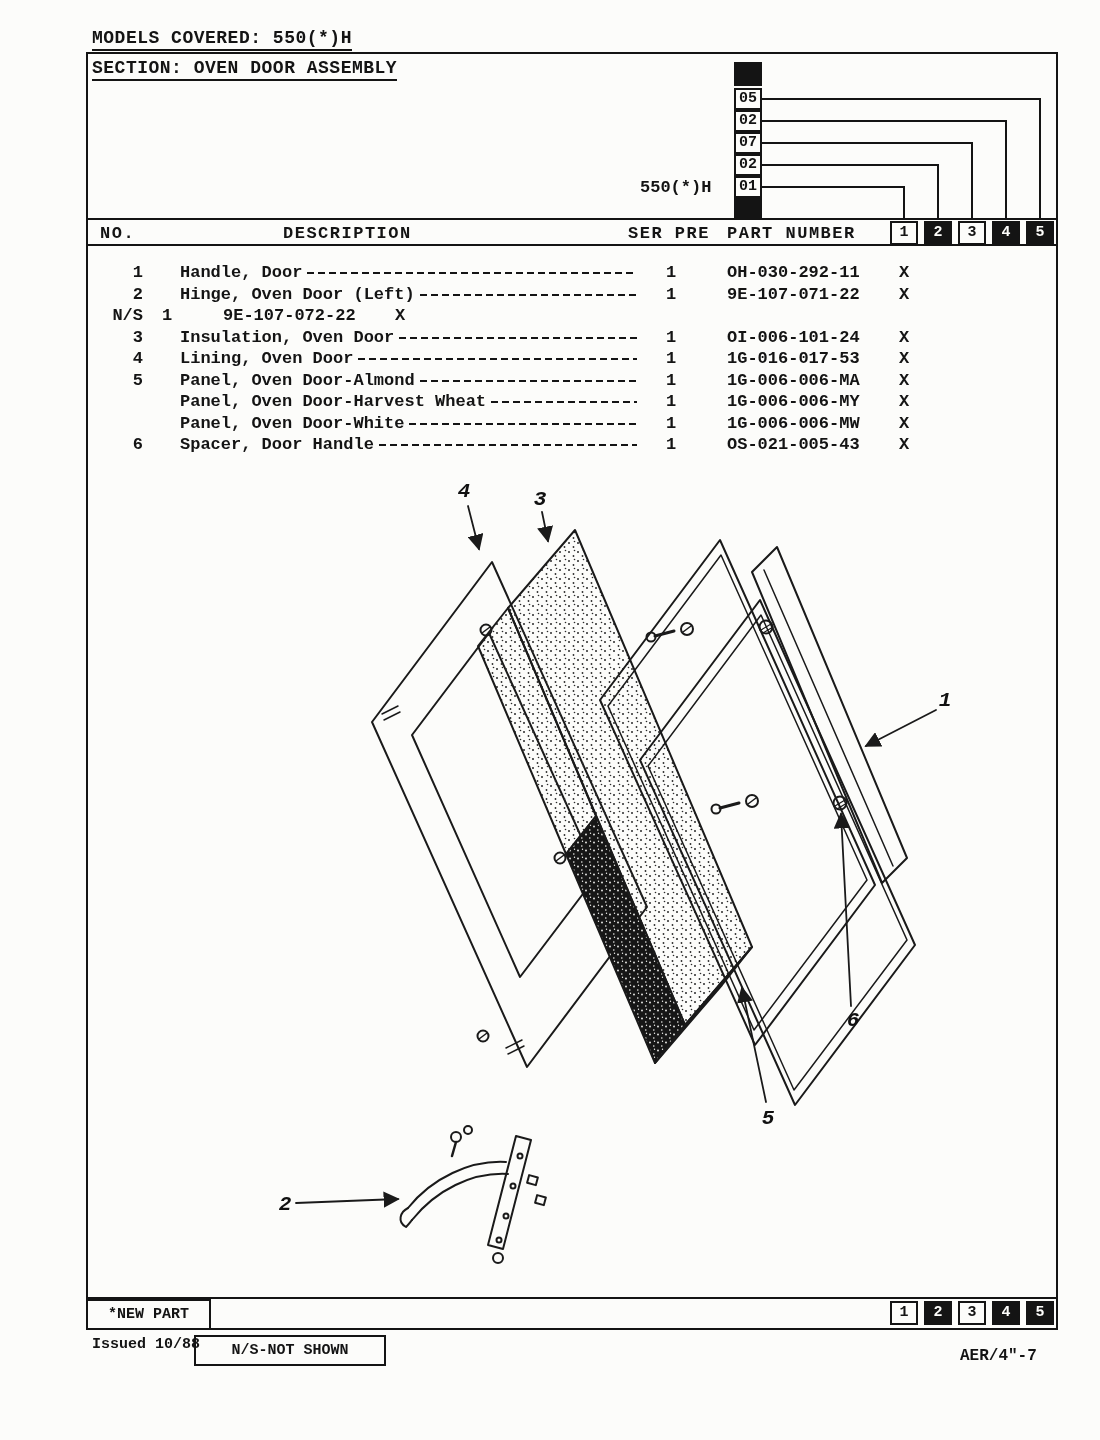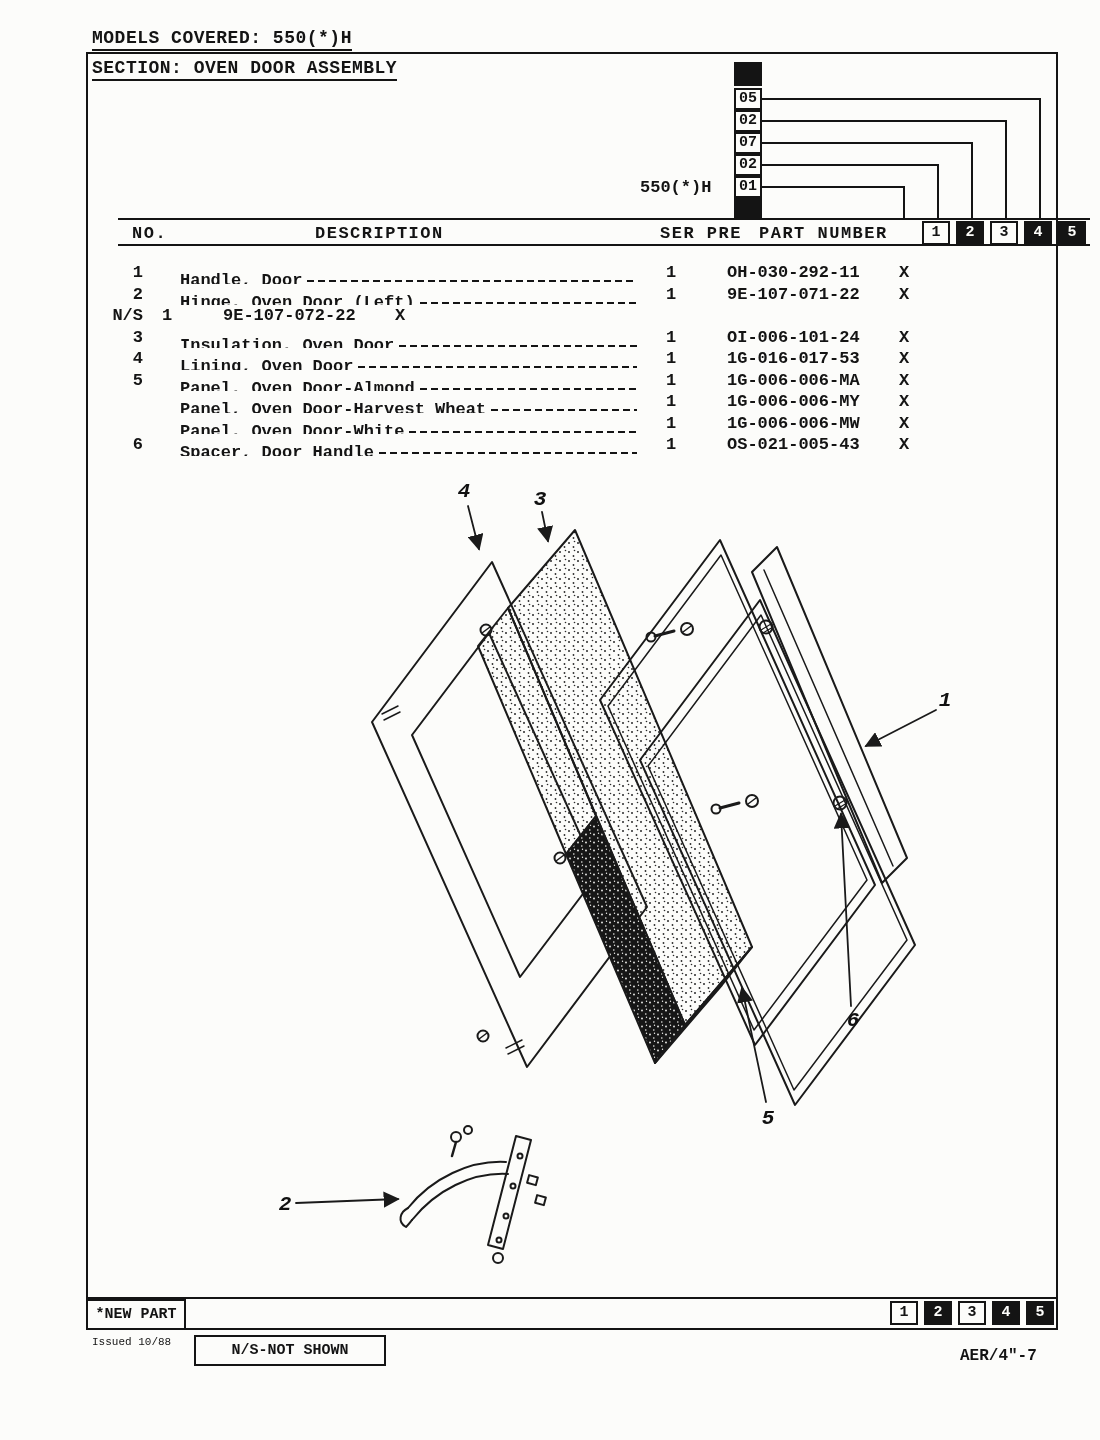--- a/index.html
+++ b/index.html
@@ -31,54 +31,54 @@
   .sbox {
     left:734px; width:28px; height:22px; border:2px solid #141414;
     font-size:15px; font-weight:bold; text-align:center; line-height:18px;
     background:#fcfcfa;
   }
   .model-label { left:640px; top:178px; width:88px; font-size:17px; font-weight:bold; }
 
   
   .thead {
     left:86px; top:218px; width:972px; height:28px;
-    border-top:2px solid #141414; border-bottom:2px solid #141414;margin-left:32px;
+    border-top:2px solid #141414; border-bottom:2px solid #141414;
   }
   .hlabel { position:absolute; top:4px; font-size:17px; font-weight:bold; letter-spacing:1.5px; }
   .cb {
     position:absolute; top:1px; width:28px; height:24px; border:2px solid #141414;
     font-size:15px; font-weight:bold; text-align:center; line-height:20px; background:#fcfcfa;
   }
   .cb.dark { background:#141414; color:#fcfcfa; }
 
   
   .tbody { left:95px; top:262px; width:950px; }
   .trow { display:flex; height:21.5px; font-size:17px; font-weight:bold; line-height:21.5px; }
   .c-no { width:48px; text-align:right; white-space:pre; }
-  .c-desc { width:504px; display:flex; padding-left:37px; overflow:hidden;margin-top:8px; }
+  .c-desc { width:504px; display:flex; padding-left:37px; overflow:hidden; }
   .dtext { white-space:pre; }
   .leader {
     flex:1; height:2px; margin:10px 10px 0 5px;
     background:repeating-linear-gradient(90deg,#141414 0 7px,transparent 7px 11px);
   }
   .c-ser { width:48px; text-align:center; }
   .c-part { width:192px; padding-left:32px; white-space:pre; }
   .c-marks { width:158px; display:flex; }
   .mk { width:34px; text-align:center; }
 
   
   .foot-band { left:86px; top:1297px; width:972px; height:31px; border-top:2px solid #141414; }
   .fbox {
     position:absolute; top:0; height:31px; border:2px solid #141414;
     font-size:15px; font-weight:bold; text-align:center; line-height:27px; background:#fcfcfa;
   }
-  .fbox.new-part { left:0; width:100px; }
+  .fbox.new-part { left:0; width:125px; }
   .fbox.not-shown { left:108px; width:192px;margin-top:36px; }
   .foot-band .cb { top:2px; }
-  .issued { left:92px; top:1336px; font-size:11px; font-weight:normal; }
+  .issued { left:92px; top:1336px; font-size:15px; font-weight:bold; }
   .page-ref { left:960px; top:1347px; font-size:16px; font-weight:bold; }
 
   svg.overlay { position:absolute; left:0; top:0; pointer-events:none; }
 </style>
 </head>
 <body>
 
 <div class="abs models-covered">MODELS COVERED:  550(*)H</div>
 <div class="abs page-frame"></div>
 <div class="abs section-label">SECTION:  OVEN DOOR ASSEMBLY</div>

